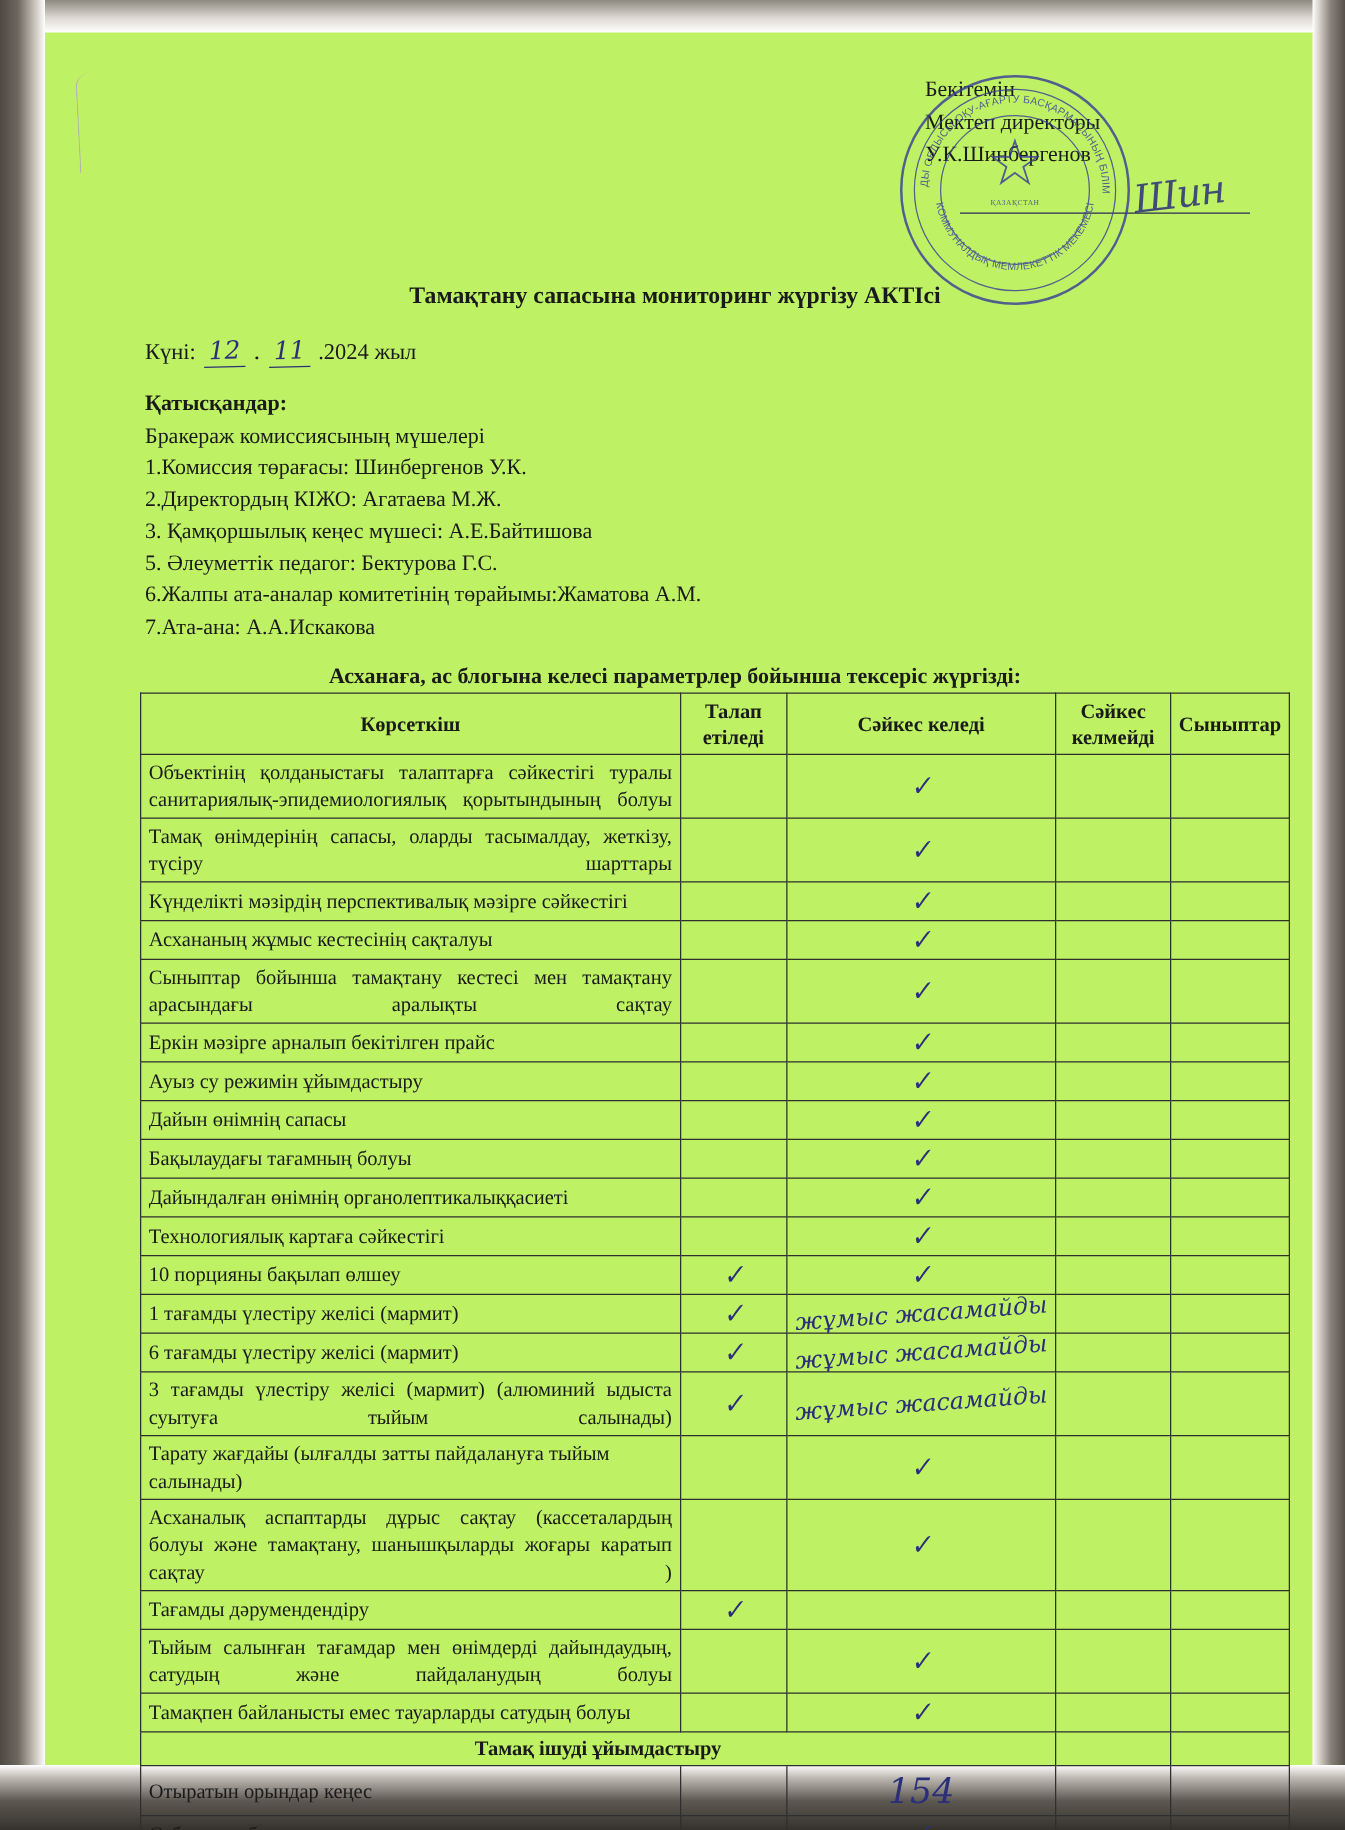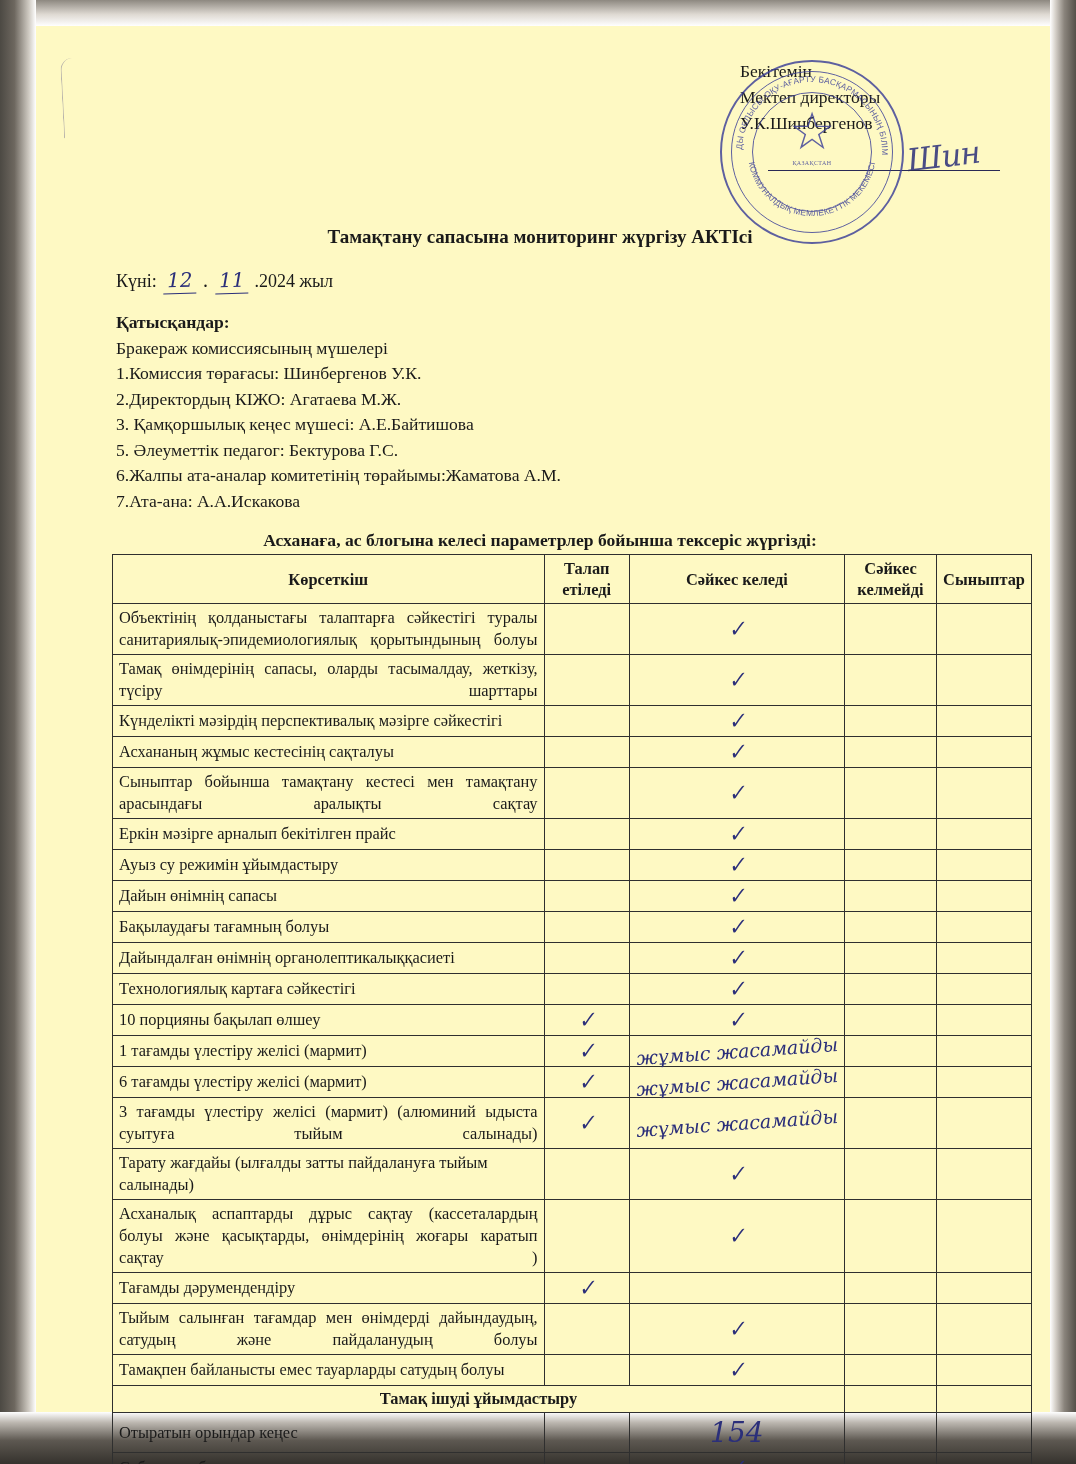--- a/index.html
+++ b/index.html
@@ -4,21 +4,21 @@
 <style>
   html, body {
     margin: 0;
     padding: 0;
     background: #6f6a63;
   }
   .page {
     position: relative;
     width: 1076px;
     height: 1464px;
-    background: #fef9c3;
+    background: #bef264;
     overflow: hidden;
     font-family: "Liberation Serif", serif;
     color: #1a1a1a;
   }
   
   .scan-edge-left {
     position: absolute;
     left: 0; top: 0;
     width: 36px; height: 1464px;
     background: linear-gradient(90deg,#4c4943 0%,#6d675f 40%,#cfcac2 80%,#ffffff 100%);
@@ -419,21 +419,21 @@
             <td class="mark"></td>
           </tr>
           <tr>
             <td class="ind nojust">Тарату жағдайы (ылғалды затты пайдалануға тыйым салынады)</td>
             <td class="mark"></td>
             <td class="mark"><span>✓</span></td>
             <td class="mark"></td>
             <td class="mark"></td>
           </tr>
           <tr>
-            <td class="ind">Асханалық аспаптарды дұрыс сақтау (кассеталардың болуы және қасықтарды, өнімдерінің жоғары каратып сақтау )</td>
+            <td class="ind">Асханалық аспаптарды дұрыс сақтау (кассеталардың болуы және тамақтану, шанышқыларды жоғары каратып сақтау )</td>
             <td class="mark"></td>
             <td class="mark"><span>✓</span></td>
             <td class="mark"></td>
             <td class="mark"></td>
           </tr>
           <tr>
             <td class="ind nojust">Тағамды дәрумендендіру</td>
             <td class="mark"><span>✓</span></td>
             <td class="mark"></td>
             <td class="mark"></td>

